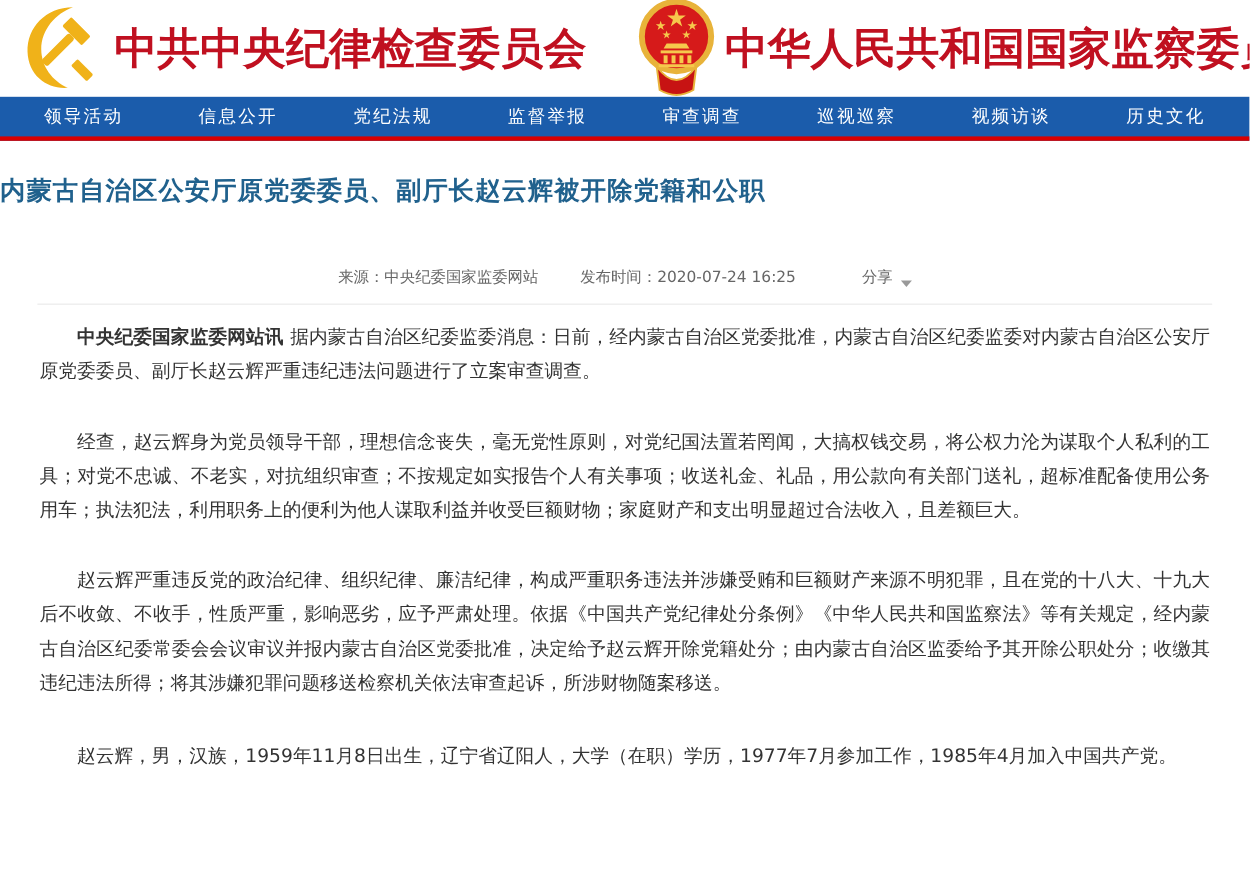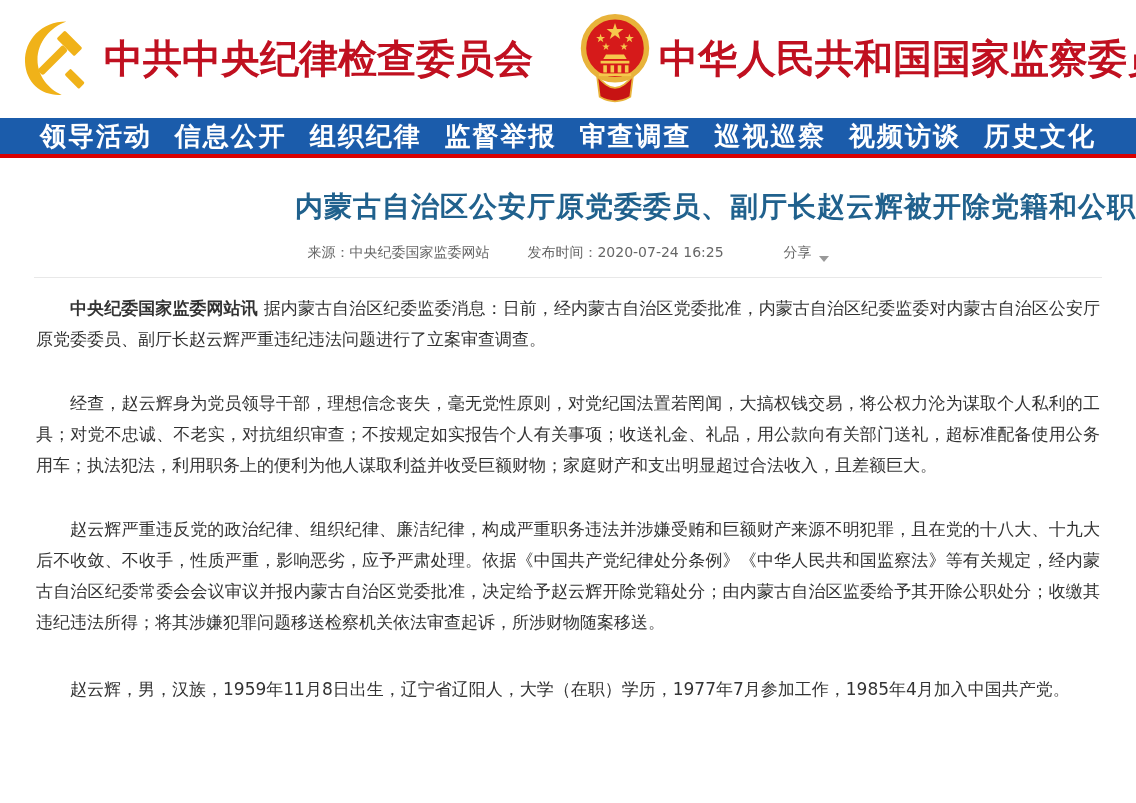--- a/index.html
+++ b/index.html
@@ -6,69 +6,69 @@
   html, body { background: #ffffff; }
   body {
     width: 1136px; height: 803px;
     font-family: "DejaVu Sans", "Liberation Sans", sans-serif;
     overflow: hidden;
   }
   .page { width: 1136px; height: 803px; position: relative; background: #fff; overflow: hidden; }
 
   
   .site-header {
-    height: 118px; background: #fff;
+    height: 88px; background: #fff;
     display: flex; align-items: center;
     padding-left: 18px;
   }
   .logo-group { display: flex; align-items: center; text-decoration: none; cursor: pointer; }
   .logo-group .emblem { flex: 0 0 auto; }
   .org-name {
     font-size: 39px; font-weight: bold; color: #c01020;
     font-family: "Liberation Serif", "DejaVu Serif", serif;
     letter-spacing: 0px; white-space: nowrap; margin-left: 8px;
   }
   .logo-group.right { margin-left: 46px; }
 
   
   .main-nav {
     height: 40px; background: #1b5cab;
     border-bottom: 4px solid #d90000;
     display: flex; align-items: center; justify-content: space-between;
     padding: 0 40px;
   }
   .nav-item {
-    color: #ffffff; font-size: 26px; font-weight: bold;
+    color: #ffffff; font-size: 16px; font-weight: normal;
     text-decoration: none; cursor: pointer; white-space: nowrap;
     font-family: "Liberation Serif", "DejaVu Serif", serif;
     letter-spacing: 2px;
   }
 
   
   .breadcrumb {
     margin: 38px 0 0 24px;
     display: flex; align-items: center;
     font-size: 17px; color: #404040;
   }
   .breadcrumb .pin { margin-right: 10px; display: inline-flex; }
   .breadcrumb a { color: #404040; text-decoration: none; cursor: pointer; }
   .breadcrumb .sep { margin: 0 10px; color: #555; font-size: 15px; }
 
   
   .article-title {
-    margin-top: 30px; text-align: right;
-    font-size: 28px; font-weight: bold; color: #20618d;
+    margin-top: 30px; text-align: left;
+    font-size: 23px; font-weight: bold; color: #20618d;
     letter-spacing: 1px;
   }
   .meta-row {
     margin-top: 18px;
     display: flex; justify-content: center; align-items: center;
     font-size: 14px; color: #666;
   }
-  .meta-row .meta-item { white-space: nowrap; }
+  .meta-row .meta-item { white-space: nowrap; margin-top: 36px; }
   .meta-row .gap-a { margin-left: 38px; text-align: right; }
   .meta-row .gap-b { margin-left: 60px; align-items: flex-end; }
   .share-btn { display: inline-flex; align-items: center; cursor: pointer; color: #666; }
   .share-caret {
     display: inline-block; margin-left: 7px;
     width: 0; height: 0;
     border-left: 5px solid transparent; border-right: 5px solid transparent;
     border-top: 6px solid #999;
   }
   .meta-divider { border-bottom: 1px solid #e8e8e8; margin: 15px 34px 0 34px; }
@@ -132,21 +132,21 @@
         </svg>
       </span>
       <span class="org-name">中华人民共和国国家监察委员会</span>
     </a>
 
   </header>
 
   <nav class="main-nav">
     <a class="nav-item">领导活动</a>
     <a class="nav-item">信息公开</a>
-    <a class="nav-item">组织纪律</a>
+    <a class="nav-item">党纪法规</a>
     <a class="nav-item">监督举报</a>
     <a class="nav-item">审查调查</a>
     <a class="nav-item">巡视巡察</a>
     <a class="nav-item">视频访谈</a>
     <a class="nav-item">历史文化</a>
   </nav>
 
 
   <h1 class="article-title">内蒙古自治区公安厅原党委委员、副厅长赵云辉被开除党籍和公职</h1>
 

